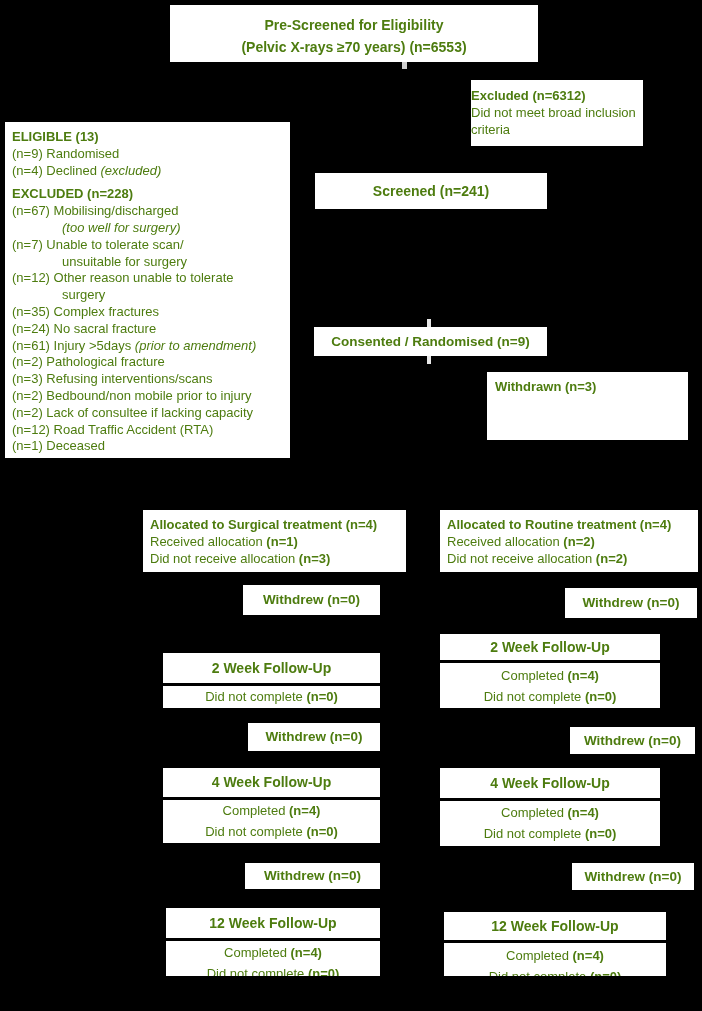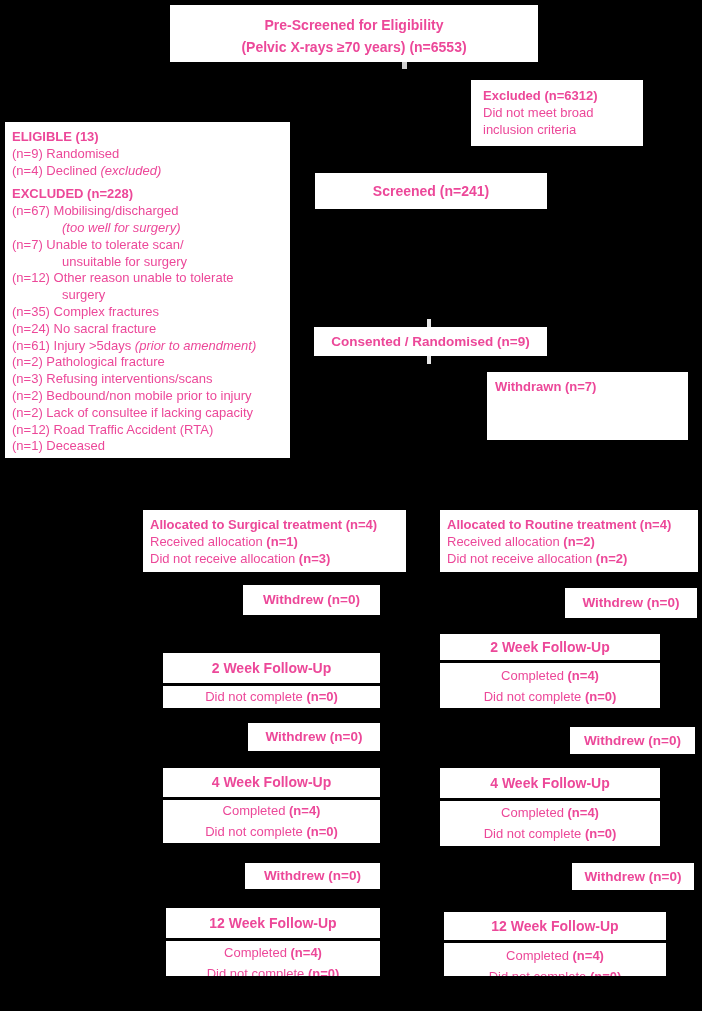--- a/index.html
+++ b/index.html
@@ -1,29 +1,29 @@
 <!DOCTYPE html>
 <html><head>
 <meta charset="utf-8">
 <style>
   html,body{margin:0;padding:0;background:#000;}
   #stage{
     position:relative;width:702px;height:976px;background:#000;
-    font-family:"Liberation Sans",sans-serif;color:#ec4899;overflow:hidden;
+    font-family:"Liberation Sans",sans-serif;color:#4d7c0f;overflow:hidden;
   }
   .box{position:absolute;background:#fff;box-sizing:border-box;font-size:13px;line-height:16px;}
   .bold{font-weight:bold;}
   .it{font-style:italic;}
   .indent{padding-left:50px;}
   .gap{height:7px;}
 
   
   .b-prescreened{left:170px;top:5px;width:368px;height:57px;text-align:center;
     font-weight:bold;font-size:14px;padding-top:9px;line-height:22px;}
-  .b-excluded-top{left:471px;top:80px;width:172px;height:66px;padding:7px 12px;line-height:17px;}
+  .b-excluded-top{left:471px;top:80px;width:172px;height:66px;padding:7px 0;line-height:17px;}
   .b-elig{left:5px;top:122px;width:285px;height:336px;padding:7px 20px 0 7px;line-height:16.8px;}
   .b-screened{left:315px;top:173px;width:232px;height:36px;line-height:36px;text-align:center;
     font-weight:bold;font-size:14px;}
   .b-consented{left:314px;top:327px;width:233px;height:29px;line-height:29px;text-align:center;
     font-weight:bold;font-size:13.5px;}
   .b-withdrawn{left:487px;top:372px;width:201px;height:68px;padding:6px 8px;line-height:18px;}
 
   
   .b-alloc{height:62px;top:510px;padding:6px 7px;line-height:17.2px;}
   .b-alloc-s{left:143px;width:263px;}
@@ -101,21 +101,21 @@
     <div>(n=1) Deceased</div>
   </div>
 
   <div class="box b-screened">Screened (n=241)</div>
 
   <div class="tick t2"></div>
   <div class="box b-consented">Consented / Randomised (n=9)</div>
   <div class="tick t3"></div>
 
   <div class="box b-withdrawn">
-    <div class="bold">Withdrawn (n=7)</div>
+    <div class="bold">Withdrawn (n=3)</div>
   </div>
 
   <div class="box b-alloc b-alloc-s">
     <div class="ttl">Allocated to Surgical treatment (n=4)</div>
     <div><span>Received allocation </span><span class="bold">(n=1)</span></div>
     <div><span>Did not receive allocation </span><span class="bold">(n=3)</span></div>
   </div>
 
   <div class="box b-alloc b-alloc-r">
     <div class="ttl">Allocated to Routine treatment (n=4)</div>

